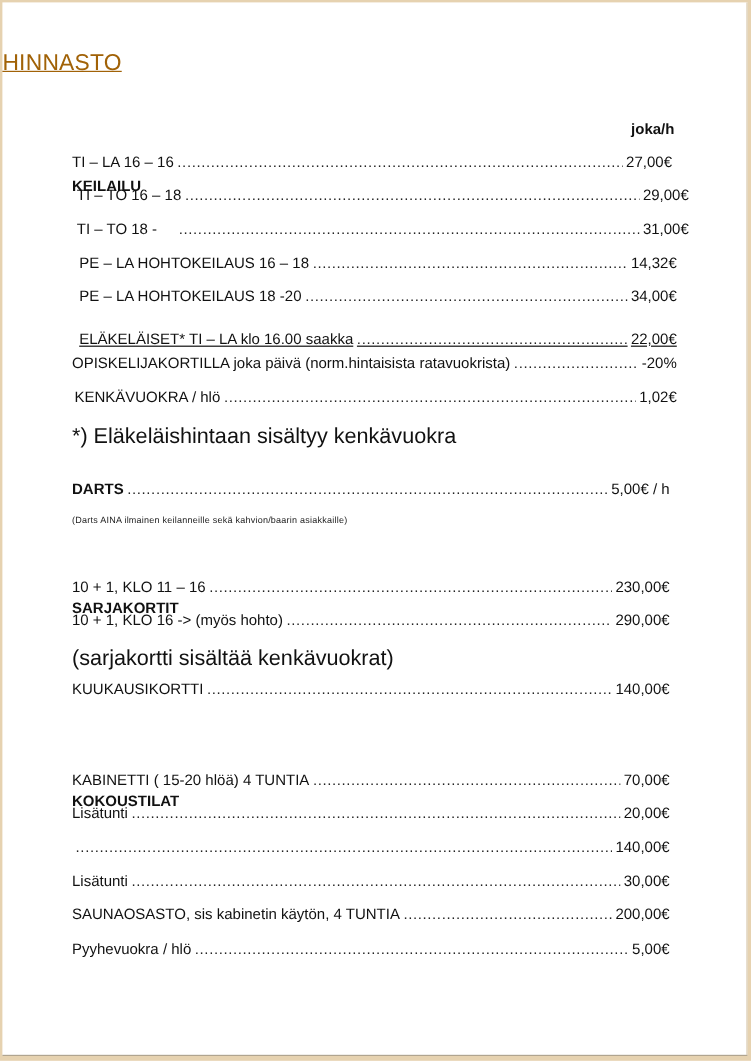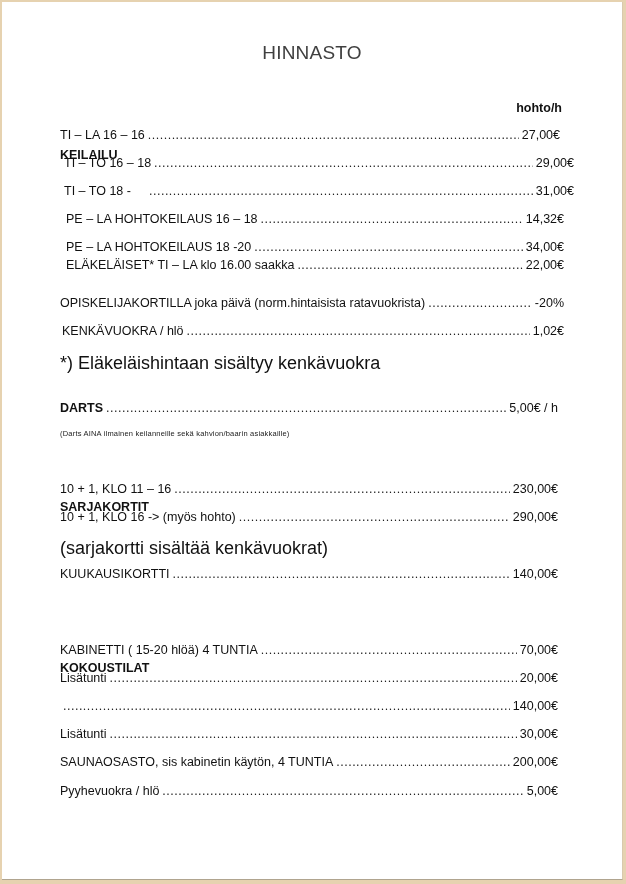--- a/index.html
+++ b/index.html
@@ -14,24 +14,25 @@
     position: absolute;
     left: 2px; top: 2px;
     width: 620px; height: 877px;
     background: #ffffff;
     border-right: 1px solid #d9c9ad;
     border-bottom: 1px solid #b0a48f;
   }
   .title {
     position: absolute;
     top: 40px; left: 0; right: 0;
-    text-align: center;
+    text-align: left;
     font-size: 19px;
-    color: #404040;
+    color: #a16207;
     letter-spacing: 0.2px;
+    text-decoration: underline;
   }
   .line {
     position: absolute;
     left: 58px;
     width: 510px;
     font-size: 12.5px;
     color: #111;
     white-space: nowrap;
     display: flex;
     align-items: baseline;
@@ -82,21 +83,21 @@
   .bold { font-weight: bold; }
 </style>
 </head>
 <body>
 
 <div class="page">
 
   <div class="title">HINNASTO</div>
 
   <div class="heading" style="top:99px;">KEILAILU</div>
-  <div class="heading-right" style="top:99px;">hohto/h</div>
+  <div class="heading-right" style="top:99px;">joka/h</div>
 
   <div class="line" style="top:126px; width:500px;">
     <span class="lbl">TI – LA 16  – 16</span>
     <span class="dots"></span>
     <span class="val">27,00€</span>
   </div>
   <div class="line" style="top:154px; left:62px;">
     <span class="lbl"> TI – TO 16 – 18</span>
     <span class="dots"></span>
     <span class="val">29,00€</span>
@@ -109,21 +110,21 @@
   <div class="line" style="top:210px; left:64px; width:498px;">
     <span class="lbl">  PE – LA HOHTOKEILAUS 16 – 18</span>
     <span class="dots"></span>
     <span class="val">14,32€</span>
   </div>
   <div class="line" style="top:238px; left:64px; width:498px;">
     <span class="lbl"> PE – LA HOHTOKEILAUS 18 -20</span>
     <span class="dots"></span>
     <span class="val">34,00€</span>
   </div>
-  <div class="line" style="top:256px; left:64px; width:498px;">
+  <div class="line" style="top:274px; left:64px; width:498px;text-decoration:underline;">
     <span class="lbl">  ELÄKELÄISET* TI – LA klo 16.00  saakka</span>
     <span class="dots"></span>
     <span class="val">22,00€</span>
   </div>
   <div class="line" style="top:294px; width:504px;">
     <span class="lbl">OPISKELIJAKORTILLA joka päivä (norm.hintaisista ratavuokrista)</span>
     <span class="dots"></span>
     <span class="val">-20%</span>
   </div>
   <div class="line" style="top:322px; left:60px; width:502px;">

